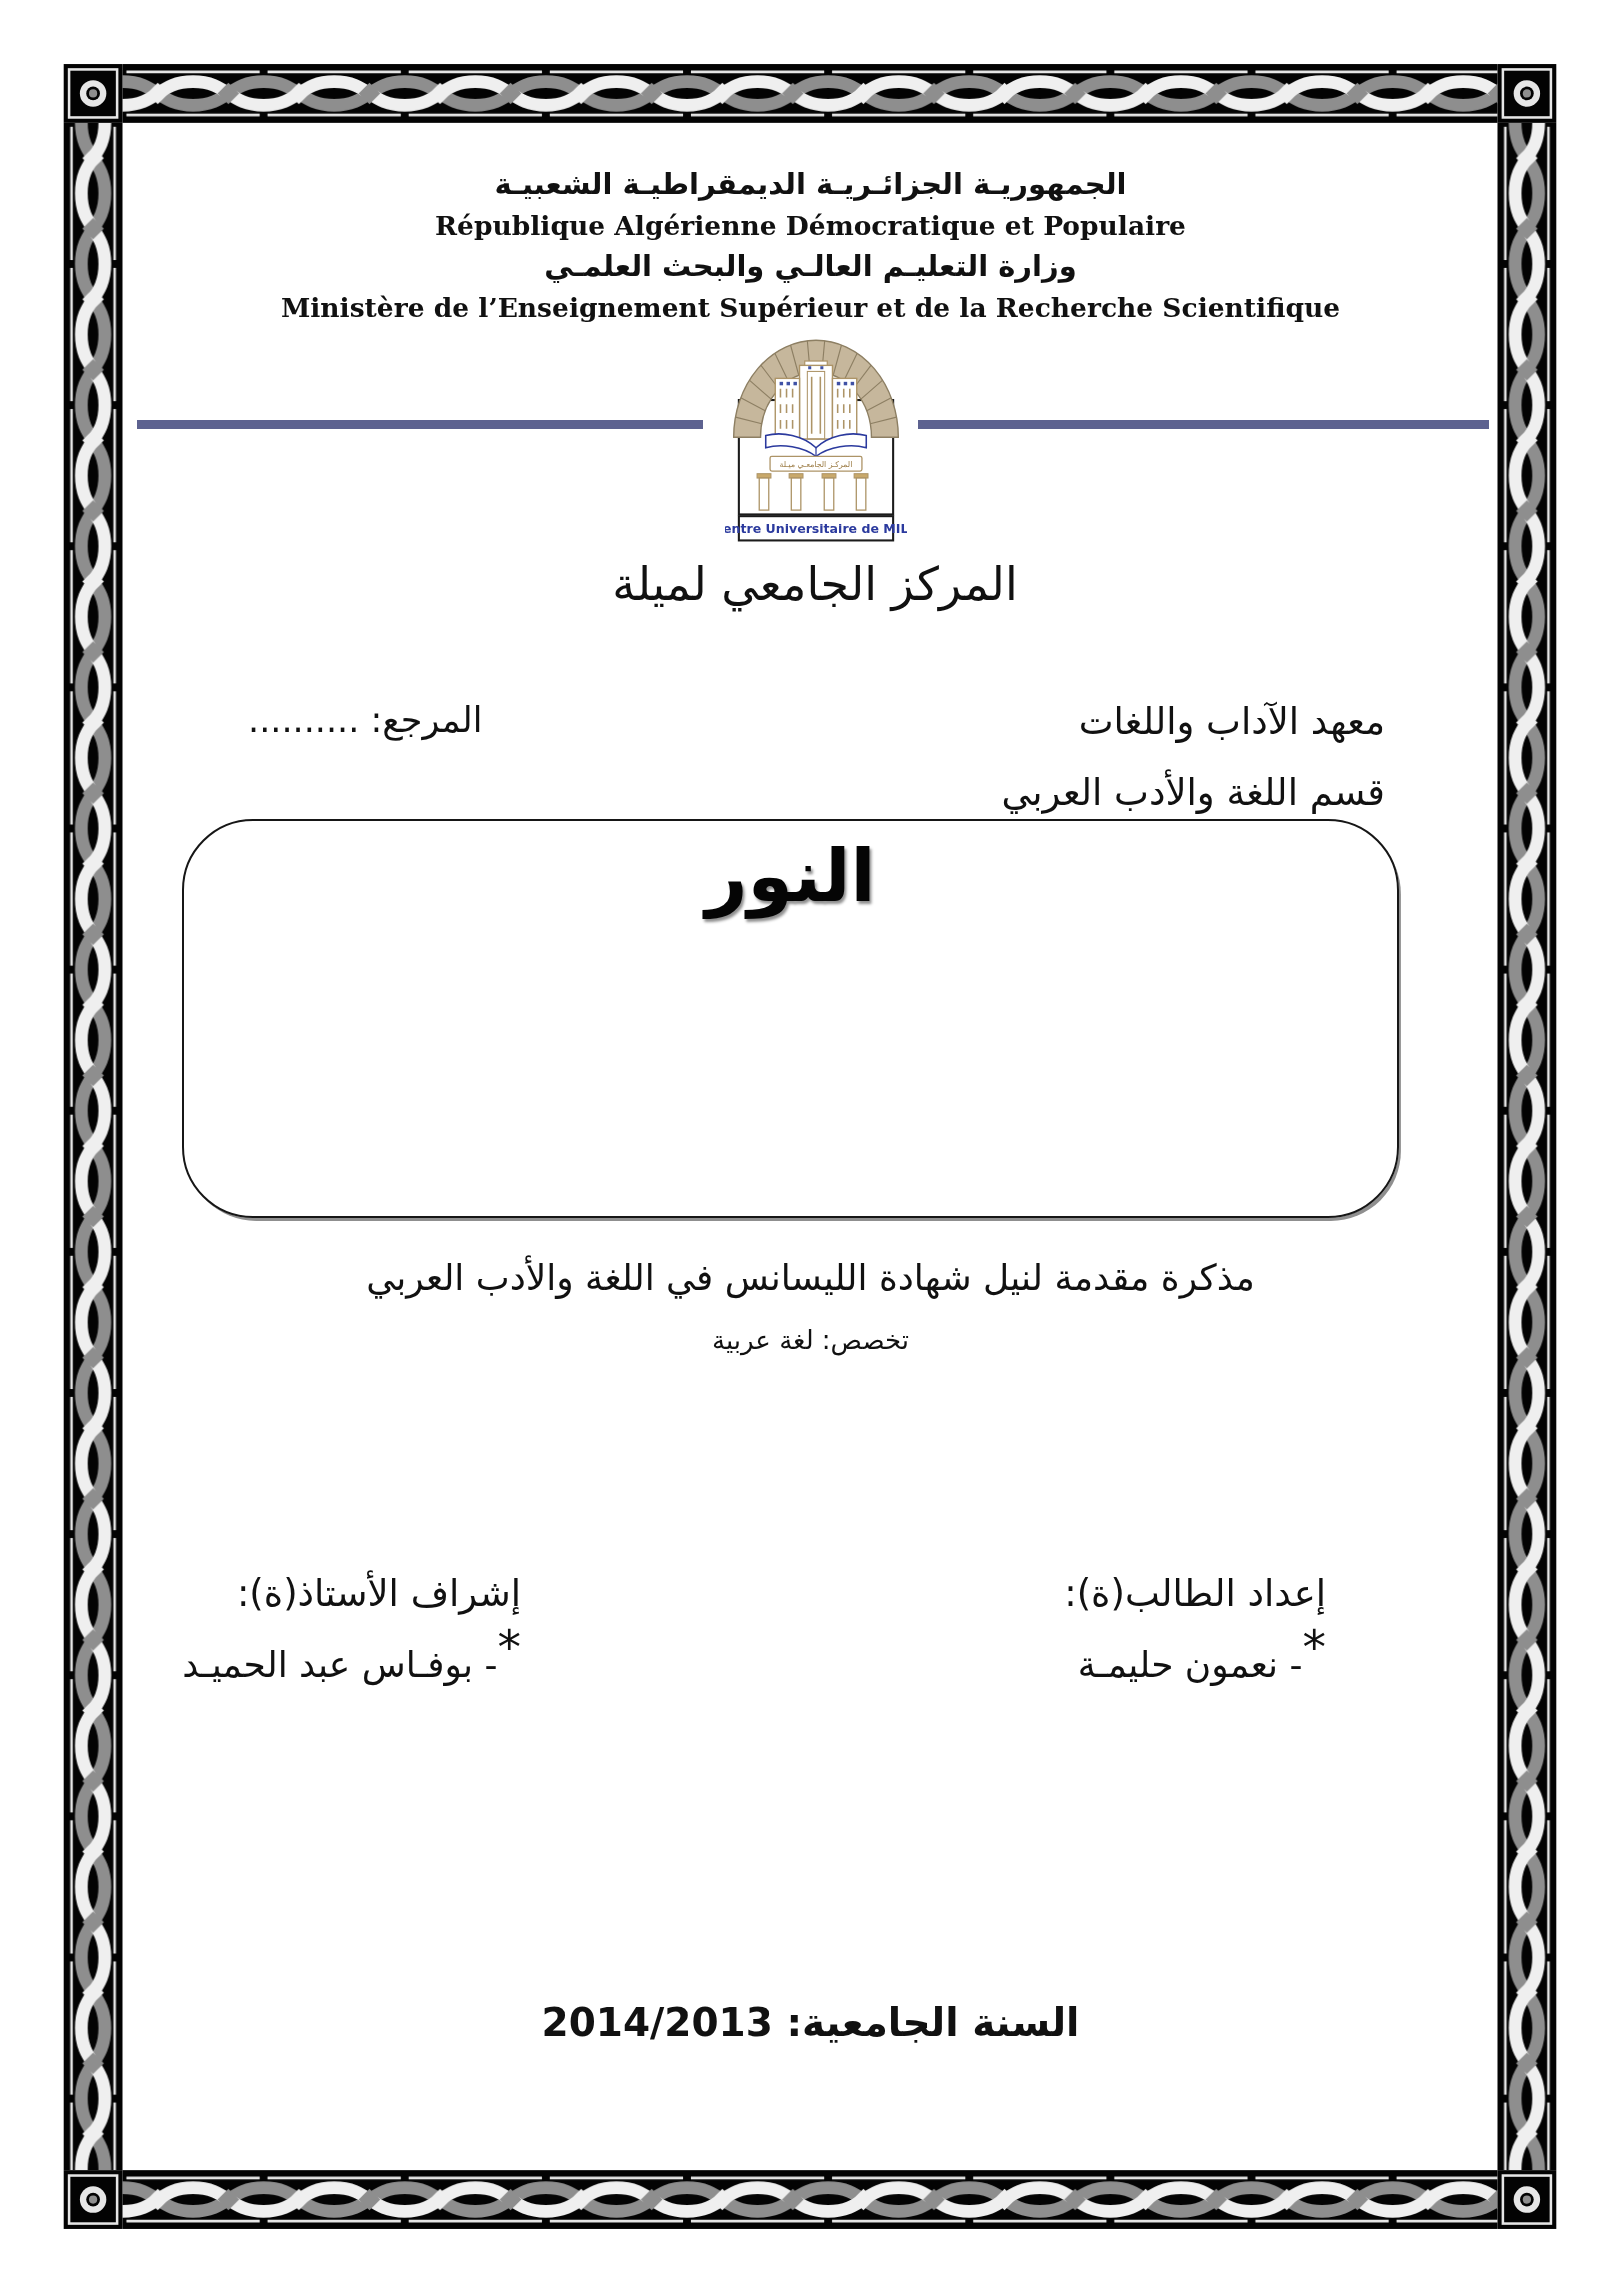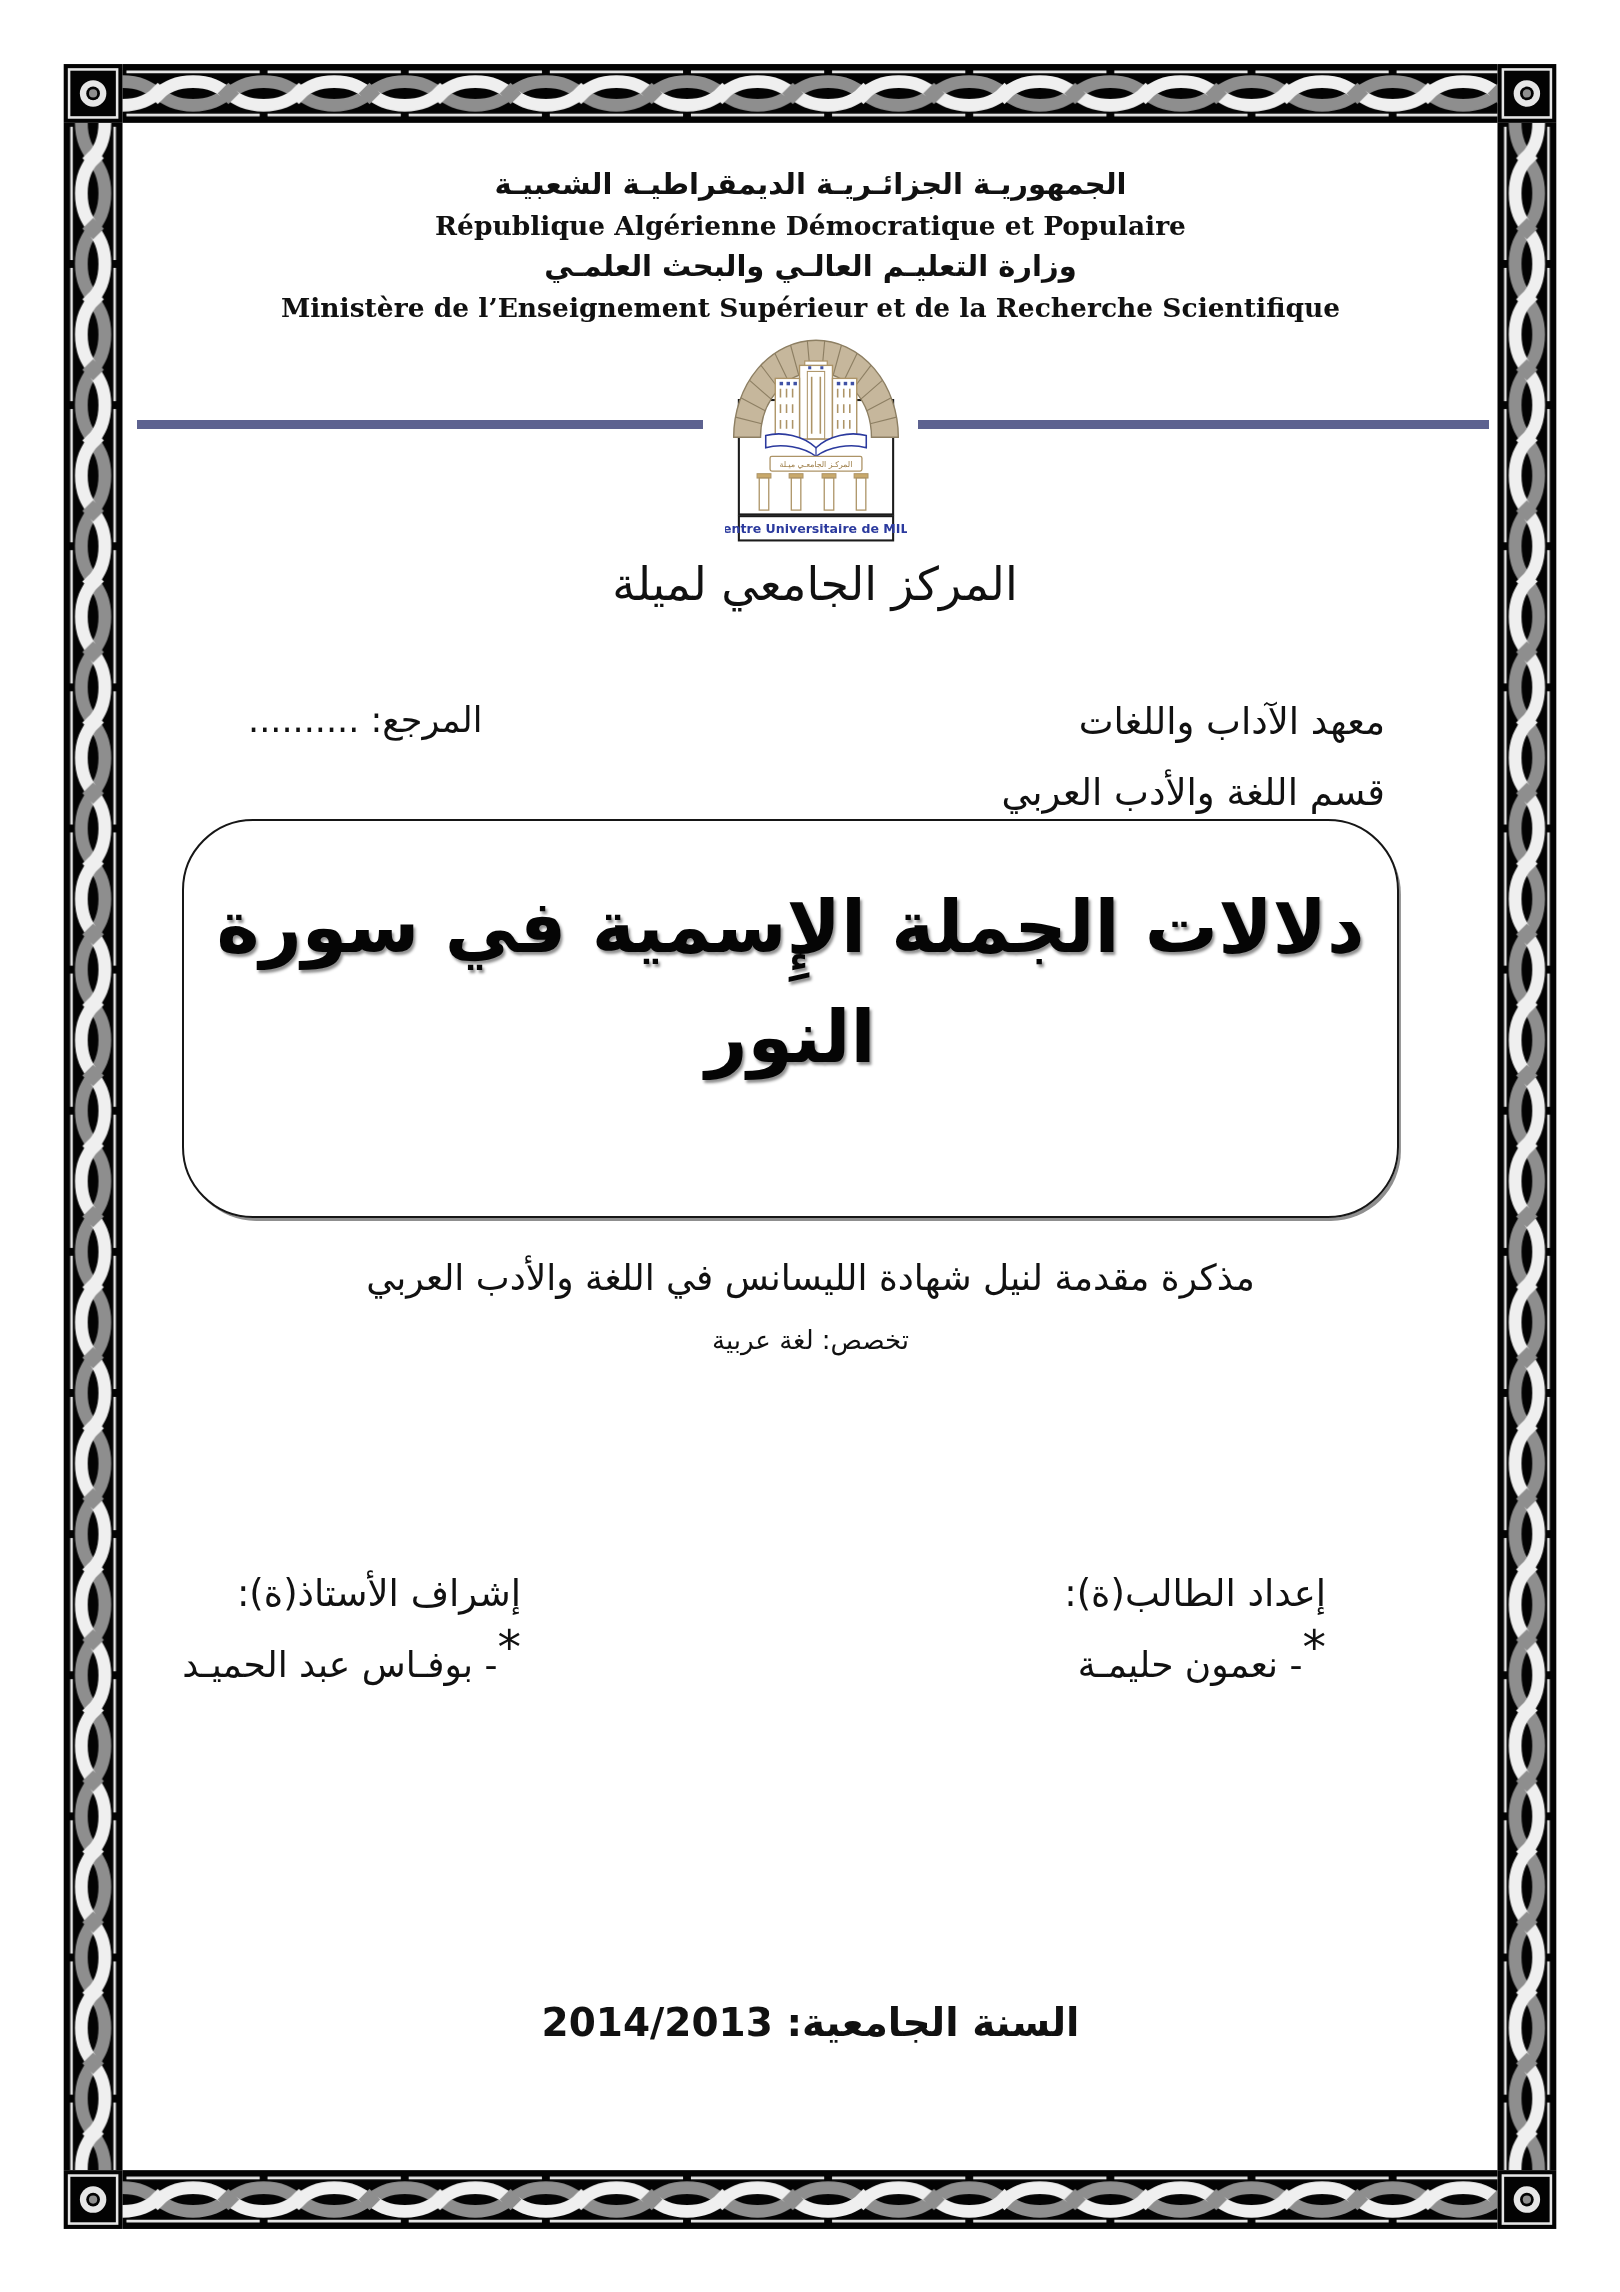--- a/index.html
+++ b/index.html
@@ -186,21 +186,20 @@
   <div class="abs univ-name">المركز الجامعي لميلة</div>
 
   <div class="abs institute-block">
     <div>معهد الآداب واللغات</div>
     <div>قسم اللغة والأدب العربي</div>
   </div>
 
   <div class="abs reference">المرجع: ..........</div>
 
   <div class="abs title-box">
-    <div class="title-line title-line1">دلالات الجملة الإِسمية في سورة</div>
     <div class="title-line">النور</div>
   </div>
 
   <div class="abs subtitle">مذكرة مقدمة لنيل شهادة الليسانس في اللغة والأدب العربي</div>
   <div class="abs specialty">تخصص: لغة عربية</div>
 
   <div class="abs people-block prepared">
     <div>إعداد الطالب(ة):</div>
     <div class="person-name"><span class="star">*</span><span>- نعمون حليمـة</span></div>
   </div>

